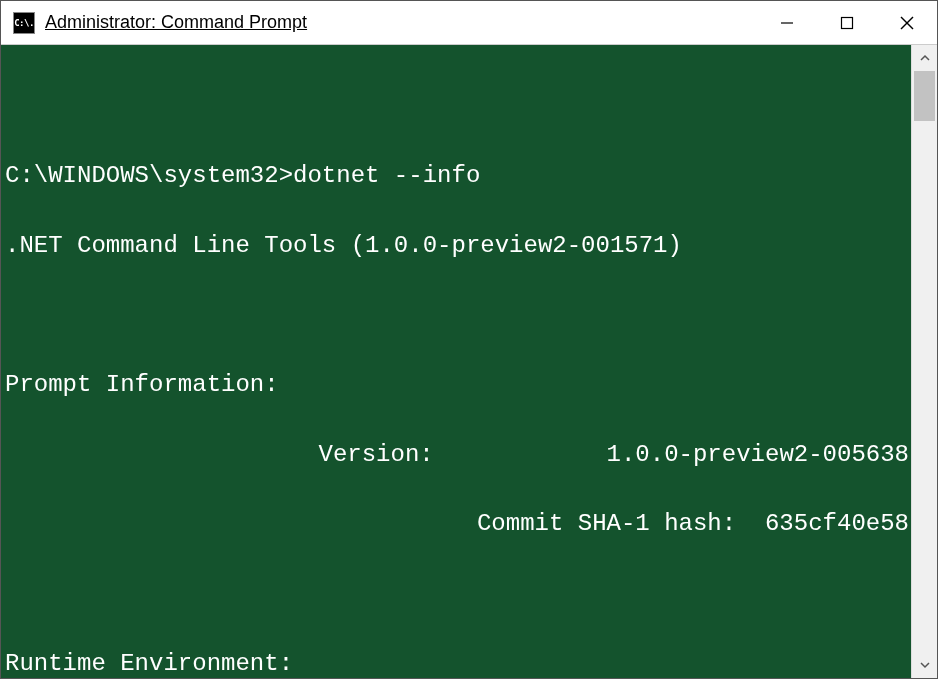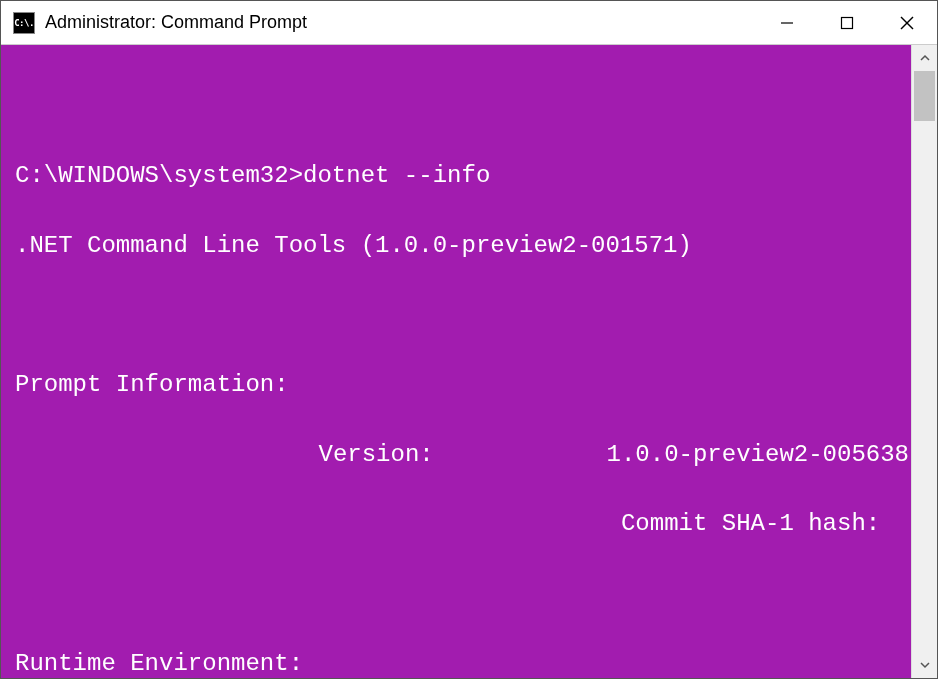--- a/index.html
+++ b/index.html
@@ -46,20 +46,21 @@
       font-size: 9px;
       font-family: "Consolas", monospace;
       font-weight: bold;
       letter-spacing: -0.5px;
     }
     .titlebar-title {
       flex: 1;
       font-size: 18px;
       color: #000;
       font-weight: 400;
+      text-decoration: underline;
     }
     .window-controls {
       display: flex;
       height: 100%;
     }
     .window-btn {
       width: 60px;
       height: 100%;
       display: flex;
       align-items: center;
@@ -73,26 +74,26 @@
       fill: none;
     }
     .terminal-wrap {
       flex: 1;
       display: flex;
       background: #000;
       overflow: hidden;
     }
     .terminal {
       flex: 1;
-      background: #a21caf;
+      background: #14532d;
       color: #fff;
       font-family: "Consolas", "Courier New", monospace;
       font-size: 24px;
       line-height: 1.45;
-      padding: 10px 2px 0 14px;
+      padding: 10px 2px 0 4px;
       white-space: pre;
       overflow: hidden;
     }
     .terminal-line {
       display: block;
     }
     .scrollbar {
       width: 26px;
       background: #f0f0f0;
       display: flex;
@@ -162,21 +163,21 @@
   </div>
 
   <div class="terminal-wrap">
     <div class="terminal">
 <span class="terminal-line"> </span>
 <span class="terminal-line"><span>C:\WINDOWS\system32&gt;</span><span>dotnet --info</span></span>
 <span class="terminal-line">.NET Command Line Tools (1.0.0-preview2-001571)</span>
 <span class="terminal-line"> </span>
 <span class="terminal-line">Prompt Information:</span>
 <span class="terminal-line kv"><span class="k"> Version:            </span><span class="v">1.0.0-preview2-005638</span></span>
-<span class="terminal-line kv"><span class="k"> Commit SHA-1 hash:  </span></span>
+<span class="terminal-line kv"><span class="k"> Commit SHA-1 hash:  </span><span class="v">635cf40e58</span></span>
 <span class="terminal-line"> </span>
 <span class="terminal-line">Runtime Environment:</span>
 
 
 
 
 
 
     </div>
 

